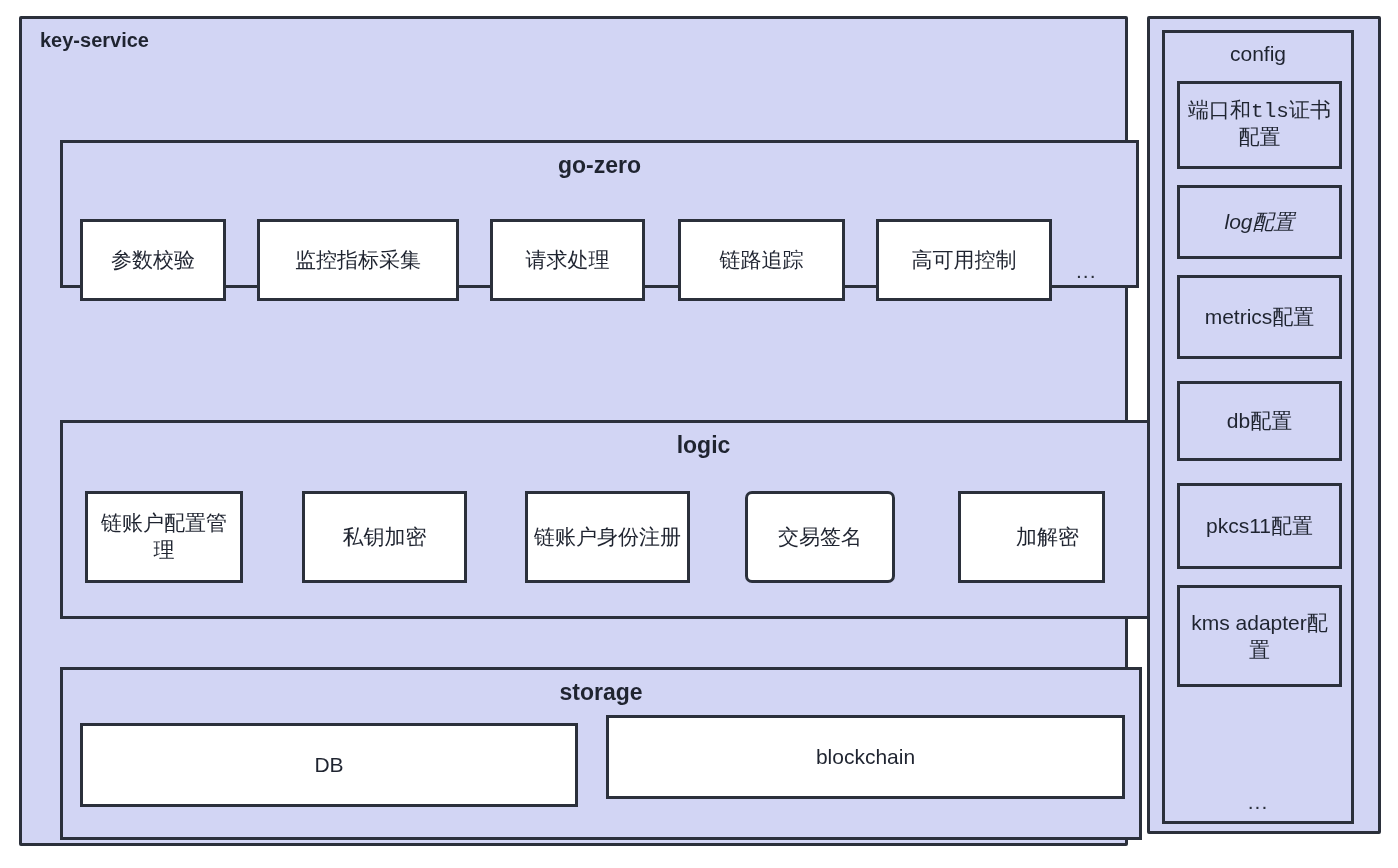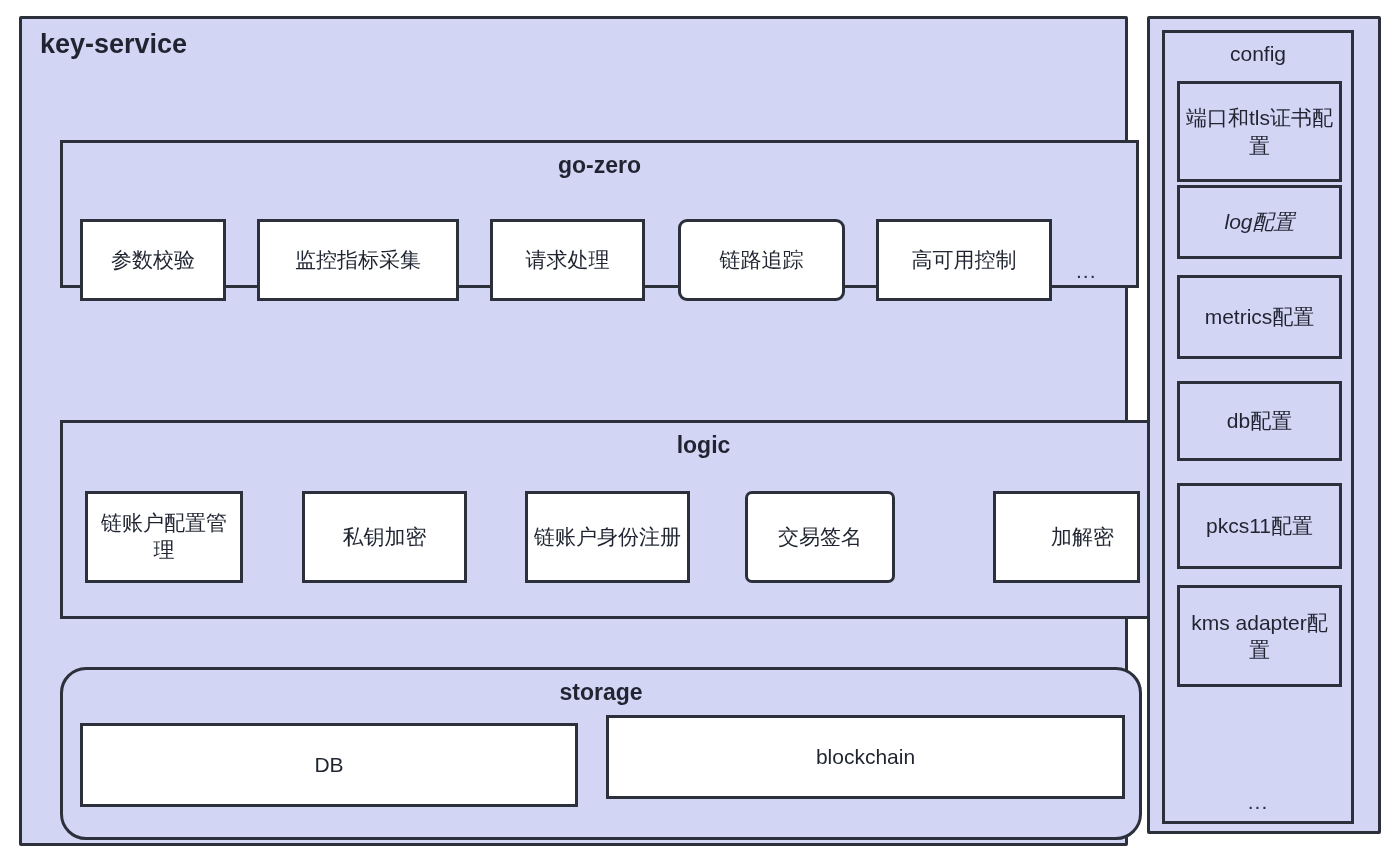--- a/index.html
+++ b/index.html
@@ -35,21 +35,21 @@
   #key-service-container {
     left: 19px;
     top: 16px;
     width: 1109px;
     height: 830px;
   }
   #key-service-title {
     position: absolute;
     left: 18px;
     top: 10px;
-    font-size: 27px;
+    font-size: 20px;
     font-weight: bold;
     letter-spacing: 0px;
     white-space: nowrap;
   }
 
   
   .group {
     position: absolute;
     box-sizing: border-box;
     background: #d2d5f4;
@@ -77,21 +77,20 @@
     left: 38px;
     top: 401px;
     width: 1287px;
     height: 199px;
   }
   #group-storage {
     left: 38px;
     top: 648px;
     width: 1082px;
     height: 173px;
-    border-radius: 26px;
   }
 
   
   .item {
     position: absolute;
     box-sizing: border-box;
     background: #ffffff;
     border: 3px solid #2b303b;
     display: flex;
     align-items: center;
@@ -100,39 +99,39 @@
     font-size: 21px;
     line-height: 1.28;
     padding: 2px 4px;
   }
 
   
   .gz-row .item { top: 76px; height: 82px; }
   #gz-item-0 { left: 17px;  width: 146px; }
   #gz-item-1 { left: 194px; width: 202px; }
   #gz-item-2 { left: 427px; width: 155px; }
-  #gz-item-3 { left: 615px; width: 167px; border-radius: 9px; }
+  #gz-item-3 { left: 615px; width: 167px; }
   #gz-item-4 { left: 813px; width: 176px; }
 
   .ellipsis-inline {
     position: absolute;
     font-size: 21px;
     line-height: 1;
     color: #2b303b;
     letter-spacing: 1px;
   }
   #gz-ellipsis { left: 1013px; top: 117px; }
 
   
   .lg-row .item { top: 68px; height: 92px; }
   #lg-item-0 { left: 22px;  width: 158px; }
   #lg-item-1 { left: 239px; width: 165px; }
   #lg-item-2 { left: 462px; width: 165px; }
   #lg-item-3 { left: 682px; width: 150px; border-radius: 7px; }
-  #lg-item-4 { left: 930px; width: 147px; padding-left: 36px; }
+  #lg-item-4 { left: 895px; width: 147px; padding-left: 36px; }
 
   #logic-top-ellipsis {
     position: absolute;
     left: 1039px;
     top: 391px;
     font-size: 21px;
     line-height: 1;
     color: #2b303b;
     letter-spacing: 1px;
   }
@@ -176,21 +175,21 @@
     background: #d2d5f4;
     border: 3px solid #2b303b;
     display: flex;
     align-items: center;
     justify-content: center;
     text-align: center;
     font-size: 21px;
     line-height: 1.3;
     padding: 2px 3px;
   }
-  #cfg-item-0 { top: 48px;  height: 101px; }
+  #cfg-item-0 { top: 48px;  height: 88px; font-family: Liberation Mono, monospace; }
   #cfg-item-1 { top: 152px; height: 74px; font-style: italic; }
   #cfg-item-2 { top: 242px; height: 84px; }
   #cfg-item-3 { top: 348px; height: 80px; }
   #cfg-item-4 { top: 450px; height: 86px; }
   #cfg-item-5 { top: 552px; height: 102px; }
 
   #cfg-ellipsis {
     position: absolute;
     left: 0;
     right: 0;

